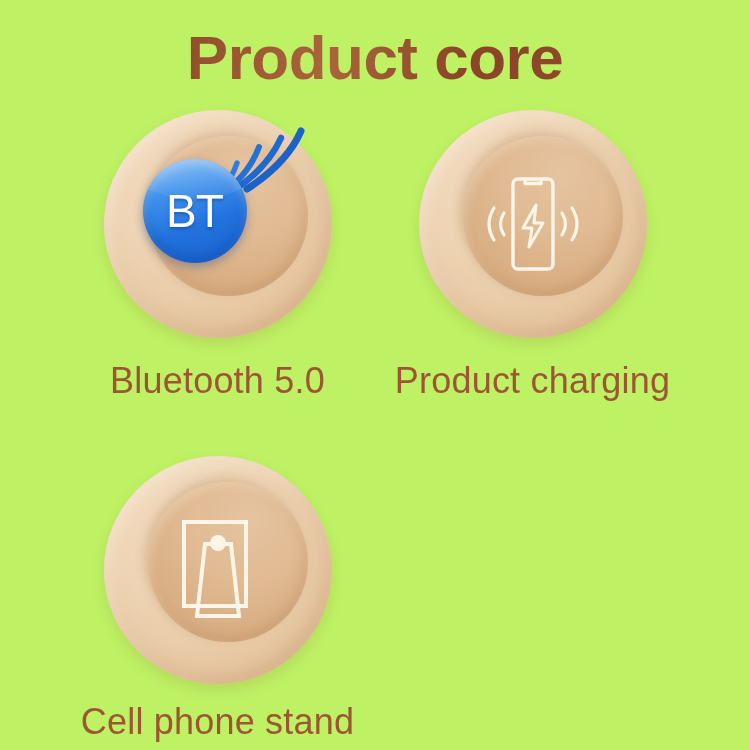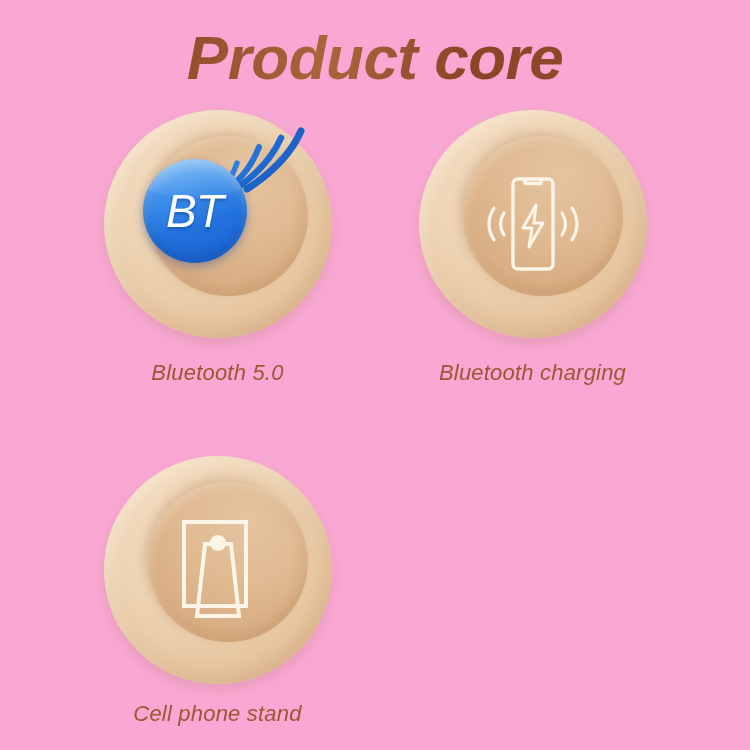--- a/index.html
+++ b/index.html
@@ -11,22 +11,21 @@
 
   body {
     background:#fdf6e0;
     font-family:"Liberation Sans", sans-serif;
     position:relative;
   }
 
   #page {
     width:750px; height:750px;
     position:relative;
-    background:#f9a8d4;
-    font-style:italic;
+    background:#bef264;
   }
 
   
   .page-title {
     position:absolute;
     top:22px; left:0; right:0;
     text-align:center;
     font-size:62px;
     font-weight:700;
     letter-spacing:-0.5px;
@@ -83,21 +82,21 @@
       -4px -4px 10px rgba(168,118,72,0.30),
       inset 3px 4px 10px rgba(255,245,230,0.30),
       inset -4px -5px 12px rgba(176,126,80,0.28);
   }
 
   
   .caption {
     position:absolute;
     top:250px; left:0; width:100%;
     text-align:center;
-    font-size:22px;
+    font-size:36px;
     font-weight:400;
     color:#9c5634;
     letter-spacing:0.2px;
     white-space:nowrap;
   }
   .cell.r2 .caption { top:245px; }
 
   
   .bt-wrap {
     position:absolute;
@@ -220,21 +219,21 @@
 
               <path d="M31 44 Q24 55 31 66" stroke-width="3.2"></path>
               <path d="M21 39 Q11 55 21 71" stroke-width="3.2"></path>
 
               <path d="M89 44 Q96 55 89 66" stroke-width="3.2"></path>
               <path d="M99 39 Q109 55 99 71" stroke-width="3.2"></path>
             </g>
           </svg>
         </div>
       </div>
-      <div class="caption">Bluetooth charging</div>
+      <div class="caption">Product charging</div>
     </div>
 
     <div class="cell r2 c1">
       <div class="medallion">
         <div class="inner-disc"></div>
 
         <div class="ps-wrap">
           <svg class="icon-svg" width="96" height="108" viewBox="0 0 96 108">
             <g fill="none" stroke="#fdf6e8" stroke-width="4" stroke-linejoin="miter">
 

